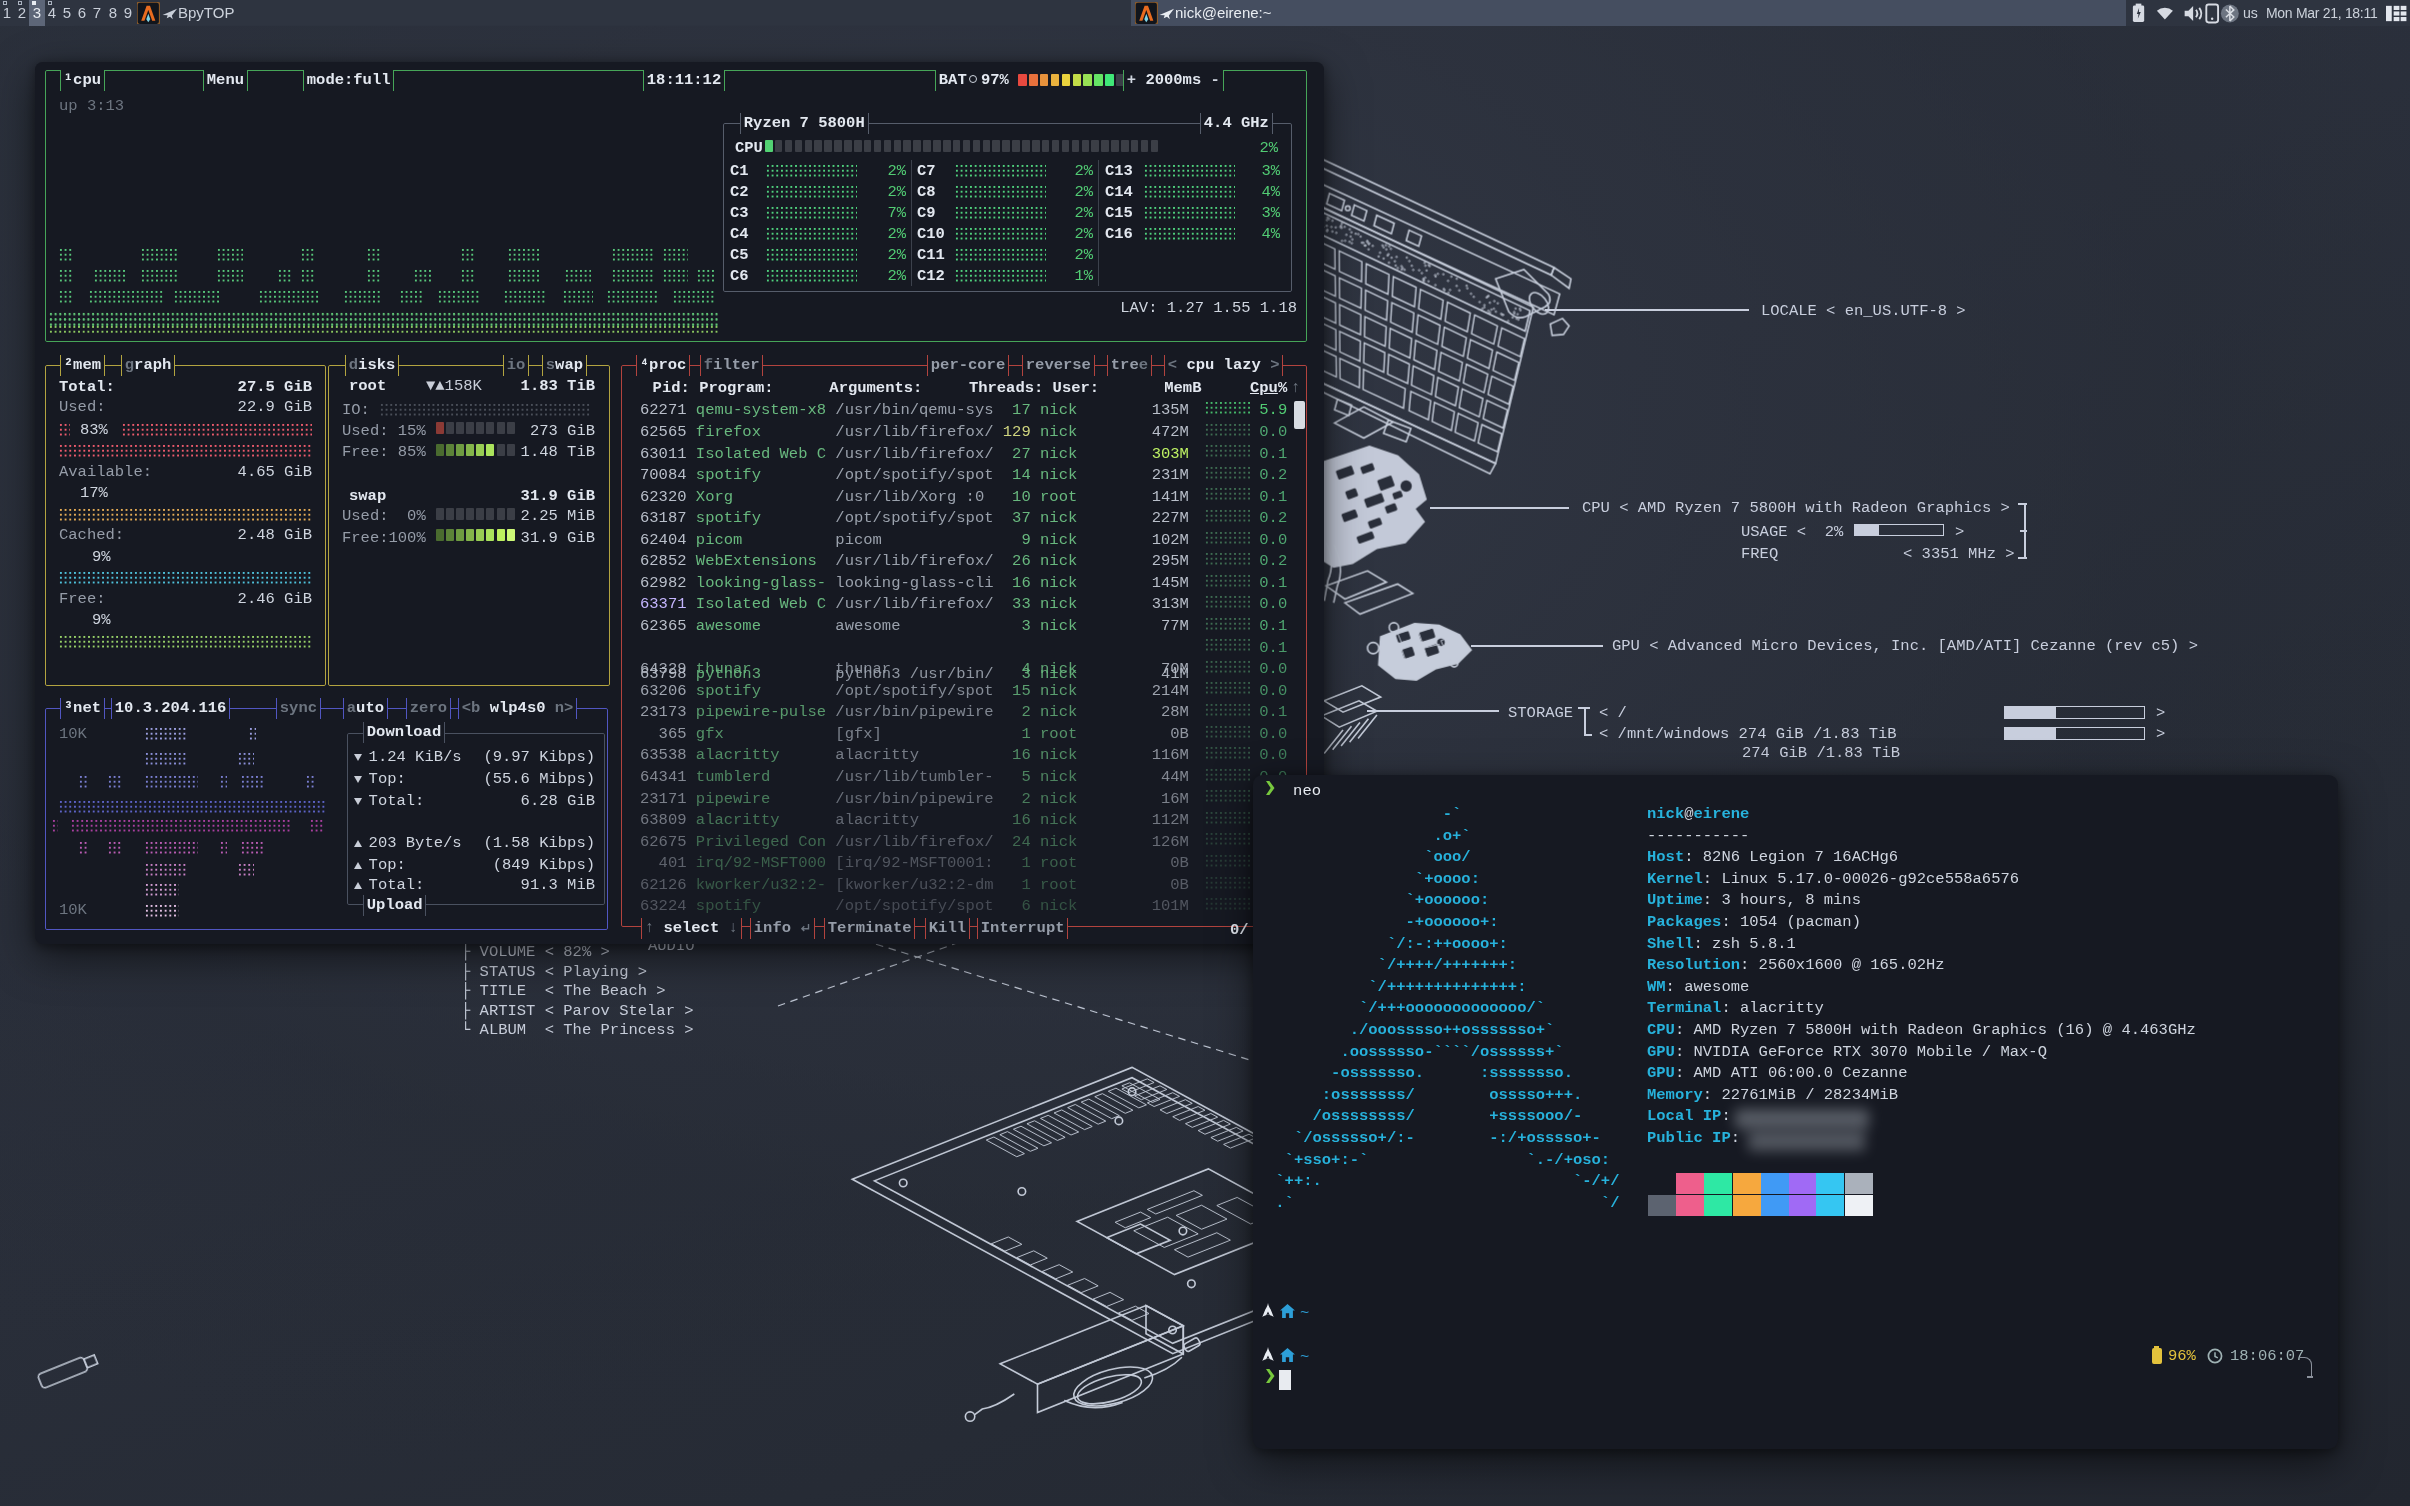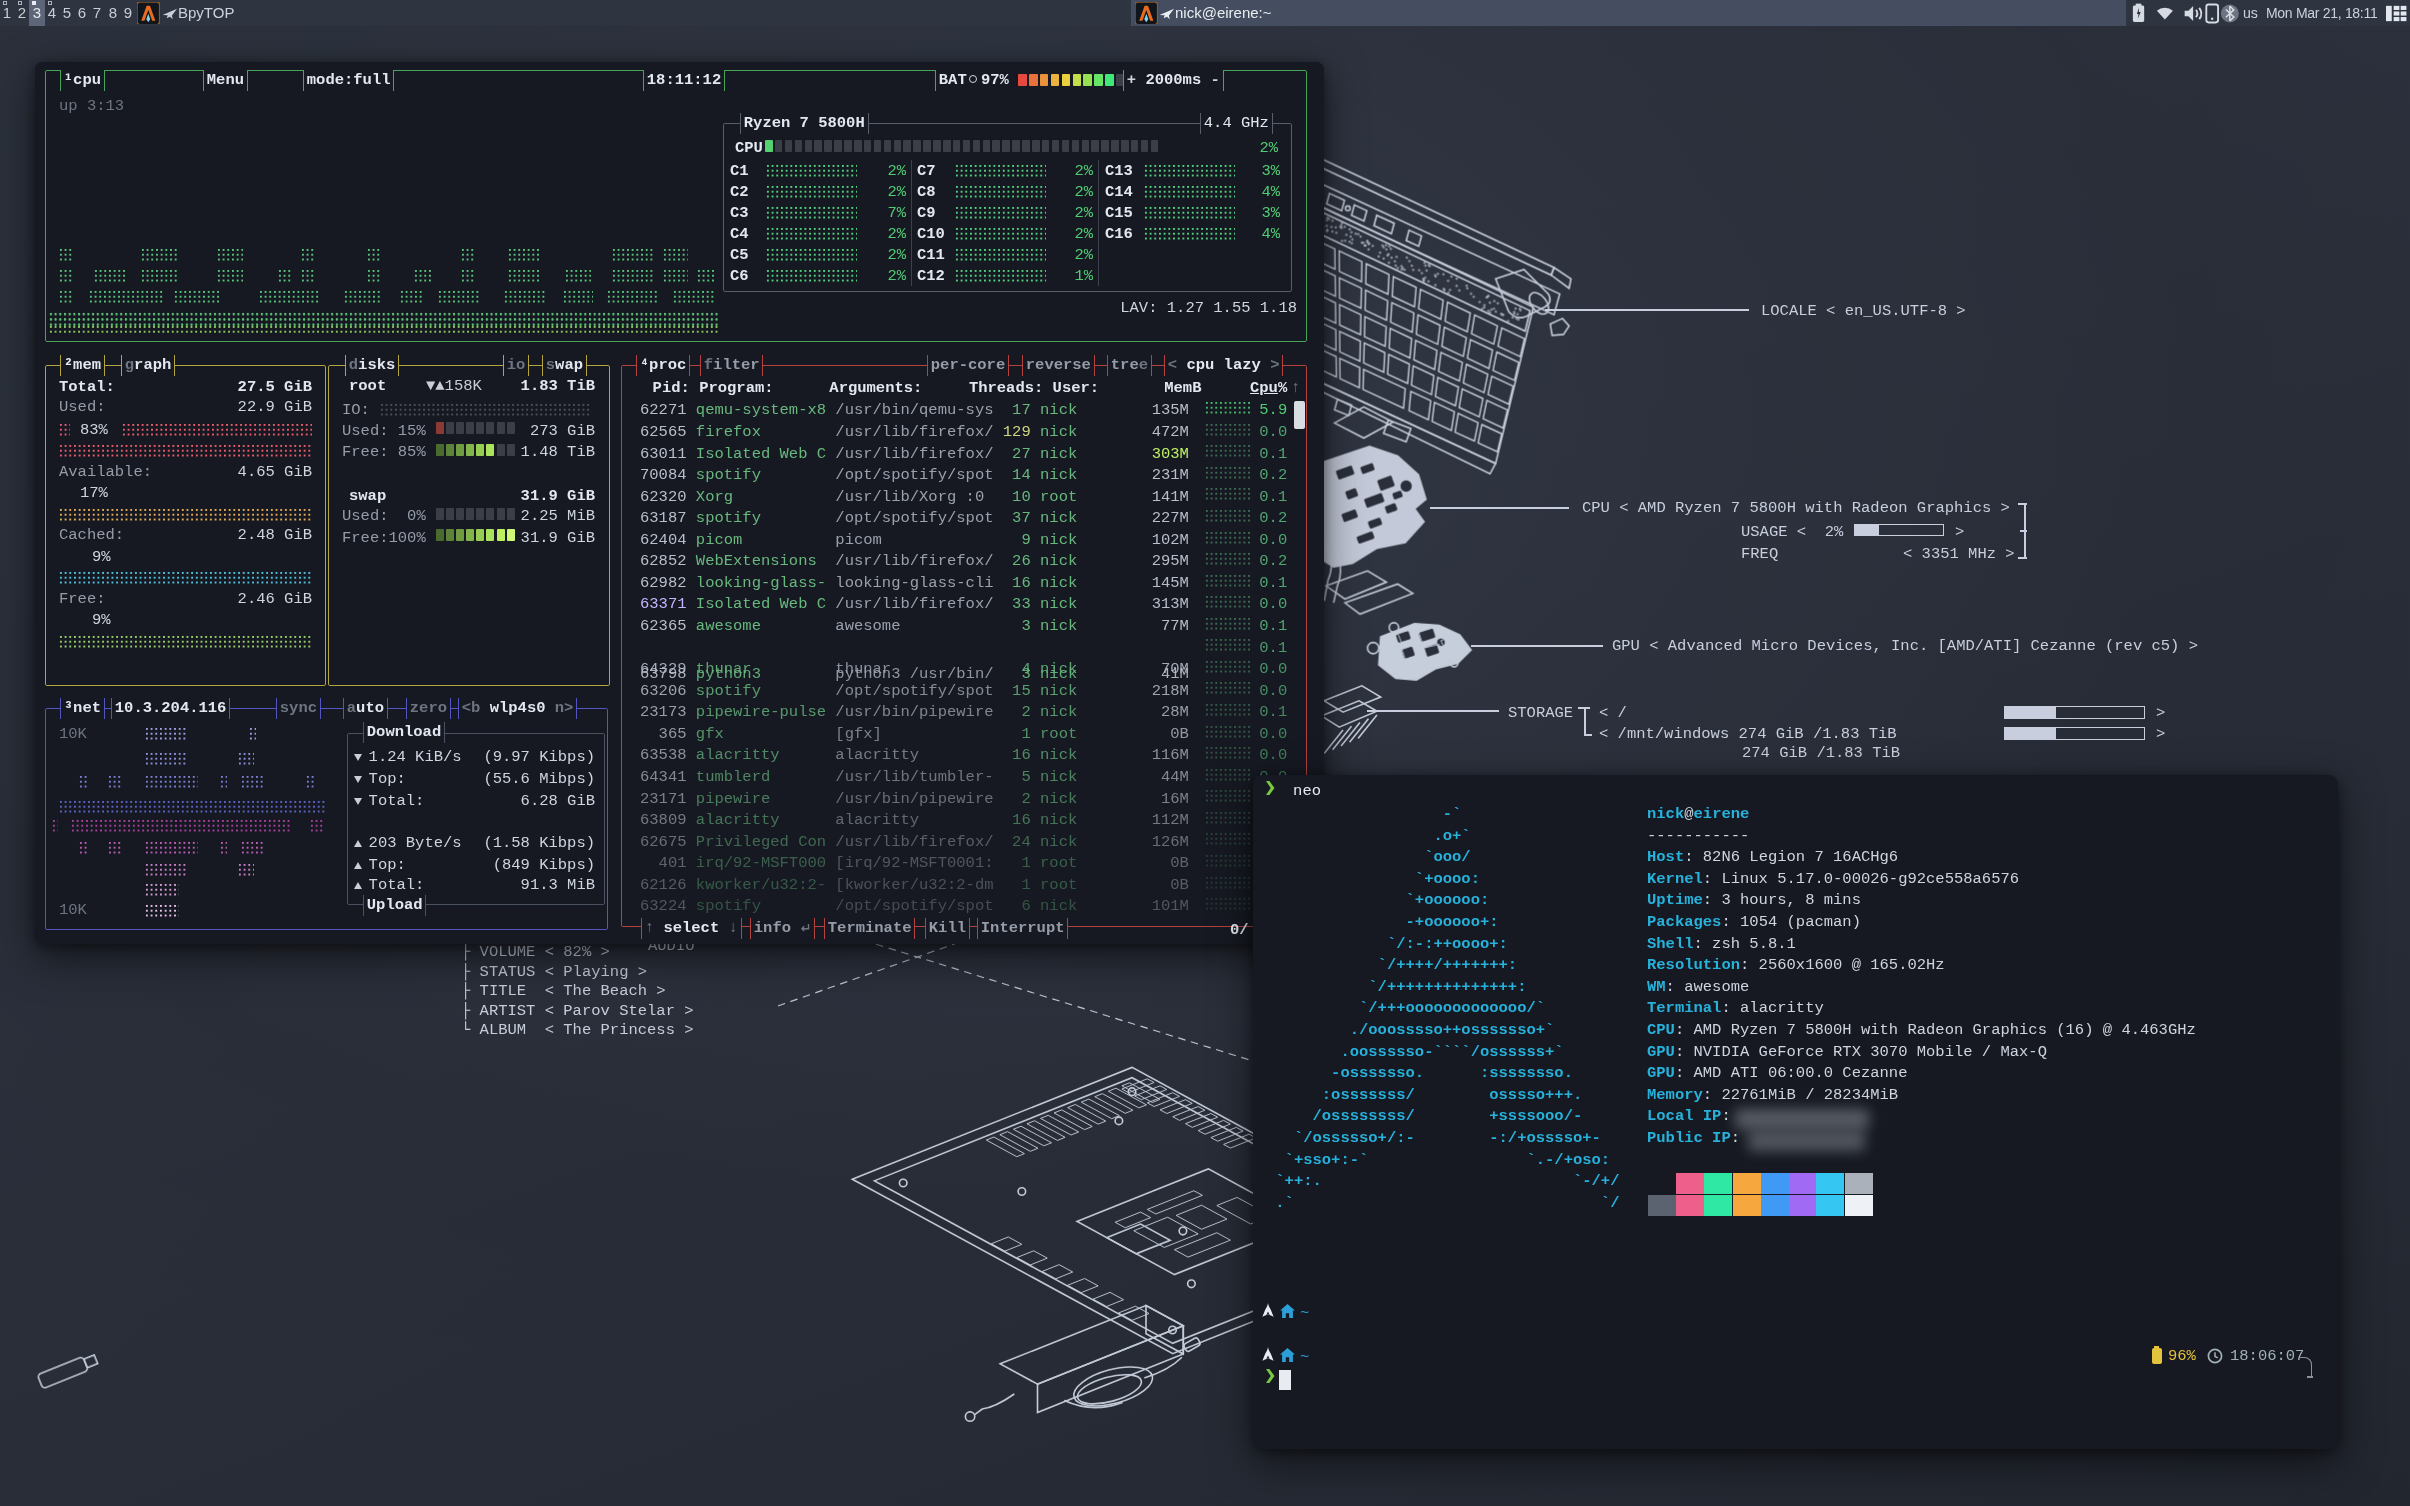--- a/index.html
+++ b/index.html
@@ -623,21 +623,21 @@
 <div class="br" style="left:400px;top:290px;width:23.5px;height:14px;--c:#57c77a"></div>
 <div class="br" style="left:438px;top:290px;width:42px;height:14px;--c:#57c77a"></div>
 <div class="br" style="left:504px;top:290px;width:42px;height:14px;--c:#57c77a"></div>
 <div class="br" style="left:563px;top:290px;width:30px;height:14px;--c:#57c77a"></div>
 <div class="br" style="left:607px;top:290px;width:52px;height:14px;--c:#57c77a"></div>
 <div class="br" style="left:673px;top:290px;width:42px;height:14px;--c:#57c77a"></div>
 <div class="br2" style="left:49px;top:312px;width:669px;height:15px;--c:#5fc476"></div>
 <div class="br" style="left:49px;top:325px;width:669px;height:9.4px;--c:#8cc95f"></div>
 <div class="bx" style="left:723px;top:123px;width:569px;height:169px;border-color:#565d6b"></div>
 <div class="chip" style="left:740px;top:113px;border-left:0.9px solid #565d6b;border-right:0.9px solid #565d6b;font-weight:bold;background:#161922"><span style="color:#e3e8f0;font-weight:bold;">Ryzen 7 5800H</span></div>
-<div class="chip" style="left:1200px;top:113px;border-left:0.9px solid #565d6b;border-right:0.9px solid #565d6b;font-weight:bold;background:#161922"><span style="color:#e3e8f0;font-weight:normal;">4.4 GHz</span></div>
+<div class="chip" style="left:1200px;top:113px;border-left:0.9px solid #565d6b;border-right:0.9px solid #565d6b;font-weight:bold;background:#161922"><span style="color:#e3e8f0;font-weight:bold;">4.4 GHz</span></div>
 <div class="t" style="left:735px;top:138px;color:#e3e8f0;font-weight:bold;">CPU</div>
 <div class="t" style="left:765px;top:136px"><span class="sq" style="background:#52d273"></span><span class="sq" style="background:#3b3e46"></span><span class="sq" style="background:#3b3e46"></span><span class="sq" style="background:#3b3e46"></span><span class="sq" style="background:#3b3e46"></span><span class="sq" style="background:#3b3e46"></span><span class="sq" style="background:#3b3e46"></span><span class="sq" style="background:#3b3e46"></span><span class="sq" style="background:#3b3e46"></span><span class="sq" style="background:#3b3e46"></span><span class="sq" style="background:#3b3e46"></span><span class="sq" style="background:#3b3e46"></span><span class="sq" style="background:#3b3e46"></span><span class="sq" style="background:#3b3e46"></span><span class="sq" style="background:#3b3e46"></span><span class="sq" style="background:#3b3e46"></span><span class="sq" style="background:#3b3e46"></span><span class="sq" style="background:#3b3e46"></span><span class="sq" style="background:#3b3e46"></span><span class="sq" style="background:#3b3e46"></span><span class="sq" style="background:#3b3e46"></span><span class="sq" style="background:#3b3e46"></span><span class="sq" style="background:#3b3e46"></span><span class="sq" style="background:#3b3e46"></span><span class="sq" style="background:#3b3e46"></span><span class="sq" style="background:#3b3e46"></span><span class="sq" style="background:#3b3e46"></span><span class="sq" style="background:#3b3e46"></span><span class="sq" style="background:#3b3e46"></span><span class="sq" style="background:#3b3e46"></span><span class="sq" style="background:#3b3e46"></span><span class="sq" style="background:#3b3e46"></span><span class="sq" style="background:#3b3e46"></span><span class="sq" style="background:#3b3e46"></span><span class="sq" style="background:#3b3e46"></span><span class="sq" style="background:#3b3e46"></span><span class="sq" style="background:#3b3e46"></span><span class="sq" style="background:#3b3e46"></span><span class="sq" style="background:#3b3e46"></span><span class="sq" style="background:#3b3e46"></span></div>
 <div class="t" style="right:1132px;top:138px;color:#cfd5df;"><span style="color:#52cc74;">2%</span></div>
 <div class="t" style="left:730px;top:161px;color:#e3e8f0;font-weight:bold;">C1</div>
 <div class="br" style="left:766px;top:164px;width:91px;height:14px;--c:#4fd17d"></div>
 <div class="t" style="right:1504px;top:161px;color:#cfd5df;"><span style="color:#52cc74;">2%</span></div>
 <div class="t" style="left:730px;top:182px;color:#e3e8f0;font-weight:bold;">C2</div>
 <div class="br" style="left:766px;top:185px;width:91px;height:14px;--c:#4fd17d"></div>
 <div class="t" style="right:1504px;top:182px;color:#cfd5df;"><span style="color:#52cc74;">2%</span></div>
 <div class="t" style="left:730px;top:203px;color:#e3e8f0;font-weight:bold;">C3</div>
@@ -821,21 +821,21 @@
 <div class="t" style="left:1250px;top:594px;opacity:1.0;color:#4fA671"> 0.0</div>
 <div class="t" style="left:640px;top:616px;opacity:1.0"><span style="color:#b9bfca;">62365</span> <span style="color:#68b87e;">awesome        </span><span style="color:#9aa1ac;">awesome          </span><span style="color:#68b87e;">   3</span> <span style="color:#68b87e;">nick     </span><span style="color:#b9bfca;">    77M</span></div>
 <div class="br" style="left:1205px;top:617px;width:47px;height:14px;--c:#3d6b51;opacity:1.0"></div>
 <div class="t" style="left:1250px;top:616px;opacity:1.0;color:#4fA671"> 0.1</div>
 <div class="t" style="left:640px;top:664px;opacity:0.92"><span style="color:#b9bfca;">63798</span> <span style="color:#68b87e;">python3        </span><span style="color:#9aa1ac;">python3 /usr/bin/</span><span style="color:#68b87e;">   3</span> <span style="color:#68b87e;">nick     </span><span style="color:#b9bfca;">    41M</span></div>
 <div class="br" style="left:1205px;top:638px;width:47px;height:14px;--c:#3d6b51;opacity:0.92"></div>
 <div class="t" style="left:1250px;top:638px;opacity:0.92;color:#4fA671"> 0.1</div>
 <div class="t" style="left:640px;top:659px;opacity:0.88"><span style="color:#b9bfca;">64329</span> <span style="color:#68b87e;">thunar         </span><span style="color:#9aa1ac;">thunar           </span><span style="color:#68b87e;">   4</span> <span style="color:#68b87e;">nick     </span><span style="color:#b9bfca;">    70M</span></div>
 <div class="br" style="left:1205px;top:660px;width:47px;height:14px;--c:#3d6b51;opacity:0.88"></div>
 <div class="t" style="left:1250px;top:659px;opacity:0.88;color:#4fA671"> 0.0</div>
-<div class="t" style="left:640px;top:681px;opacity:0.84"><span style="color:#b9bfca;">63206</span> <span style="color:#68b87e;">spotify        </span><span style="color:#9aa1ac;">/opt/spotify/spot</span><span style="color:#68b87e;">  15</span> <span style="color:#68b87e;">nick     </span><span style="color:#b9bfca;">   218M</span></div>
+<div class="t" style="left:640px;top:681px;opacity:0.84"><span style="color:#b9bfca;">63206</span> <span style="color:#68b87e;">spotify        </span><span style="color:#9aa1ac;">/opt/spotify/spot</span><span style="color:#68b87e;">  15</span> <span style="color:#68b87e;">nick     </span><span style="color:#b9bfca;">   214M</span></div>
 <div class="br" style="left:1205px;top:681px;width:47px;height:14px;--c:#3d6b51;opacity:0.84"></div>
 <div class="t" style="left:1250px;top:681px;opacity:0.84;color:#4fA671"> 0.0</div>
 <div class="t" style="left:640px;top:702px;opacity:0.8"><span style="color:#b9bfca;">23173</span> <span style="color:#68b87e;">pipewire-pulse </span><span style="color:#9aa1ac;">/usr/bin/pipewire</span><span style="color:#68b87e;">   2</span> <span style="color:#68b87e;">nick     </span><span style="color:#b9bfca;">    28M</span></div>
 <div class="br" style="left:1205px;top:703px;width:47px;height:14px;--c:#3d6b51;opacity:0.8"></div>
 <div class="t" style="left:1250px;top:702px;opacity:0.8;color:#4fA671"> 0.1</div>
 <div class="t" style="left:640px;top:724px;opacity:0.76"><span style="color:#b9bfca;">  365</span> <span style="color:#68b87e;">gfx            </span><span style="color:#9aa1ac;">[gfx]            </span><span style="color:#68b87e;">   1</span> <span style="color:#68b87e;">root     </span><span style="color:#b9bfca;">     0B</span></div>
 <div class="br" style="left:1205px;top:725px;width:47px;height:14px;--c:#3d6b51;opacity:0.76"></div>
 <div class="t" style="left:1250px;top:724px;opacity:0.76;color:#4fA671"> 0.0</div>
 <div class="t" style="left:640px;top:745px;opacity:0.72"><span style="color:#b9bfca;">63538</span> <span style="color:#68b87e;">alacritty      </span><span style="color:#9aa1ac;">alacritty        </span><span style="color:#68b87e;">  16</span> <span style="color:#68b87e;">nick     </span><span style="color:#b9bfca;">   116M</span></div>
 <div class="br" style="left:1205px;top:746px;width:47px;height:14px;--c:#3d6b51;opacity:0.72"></div>

